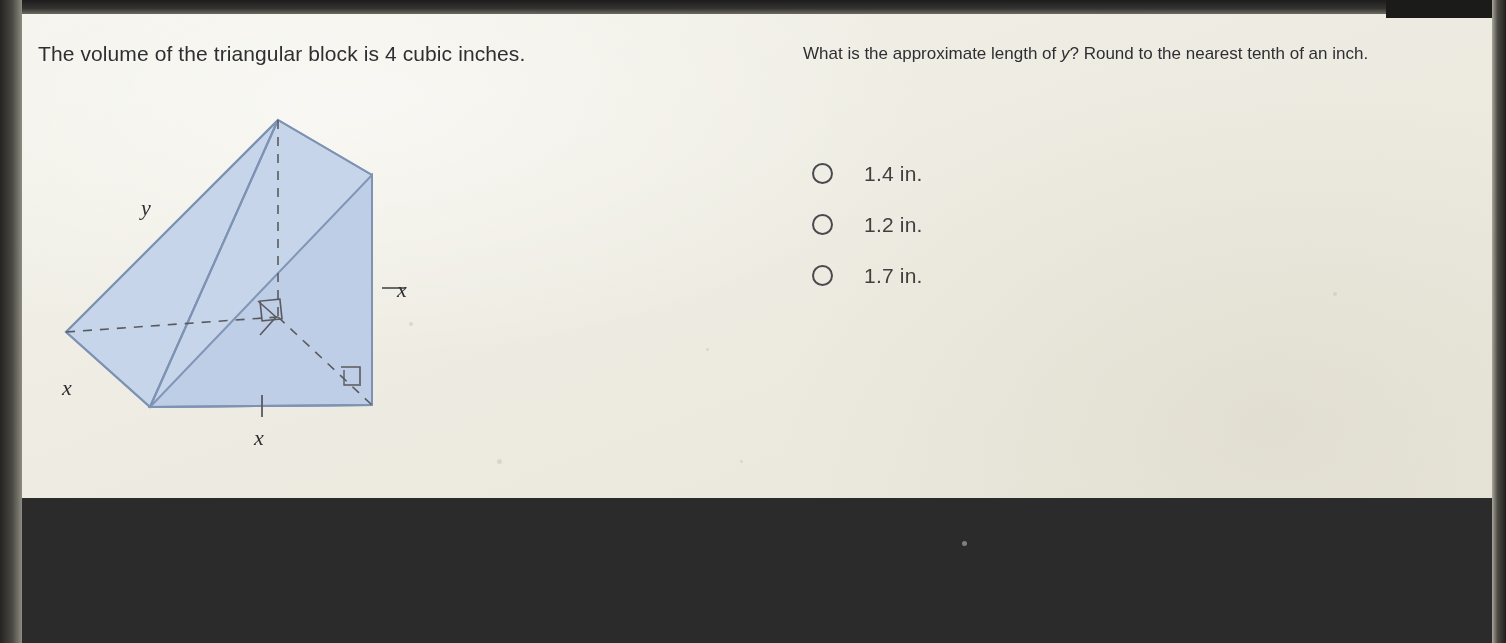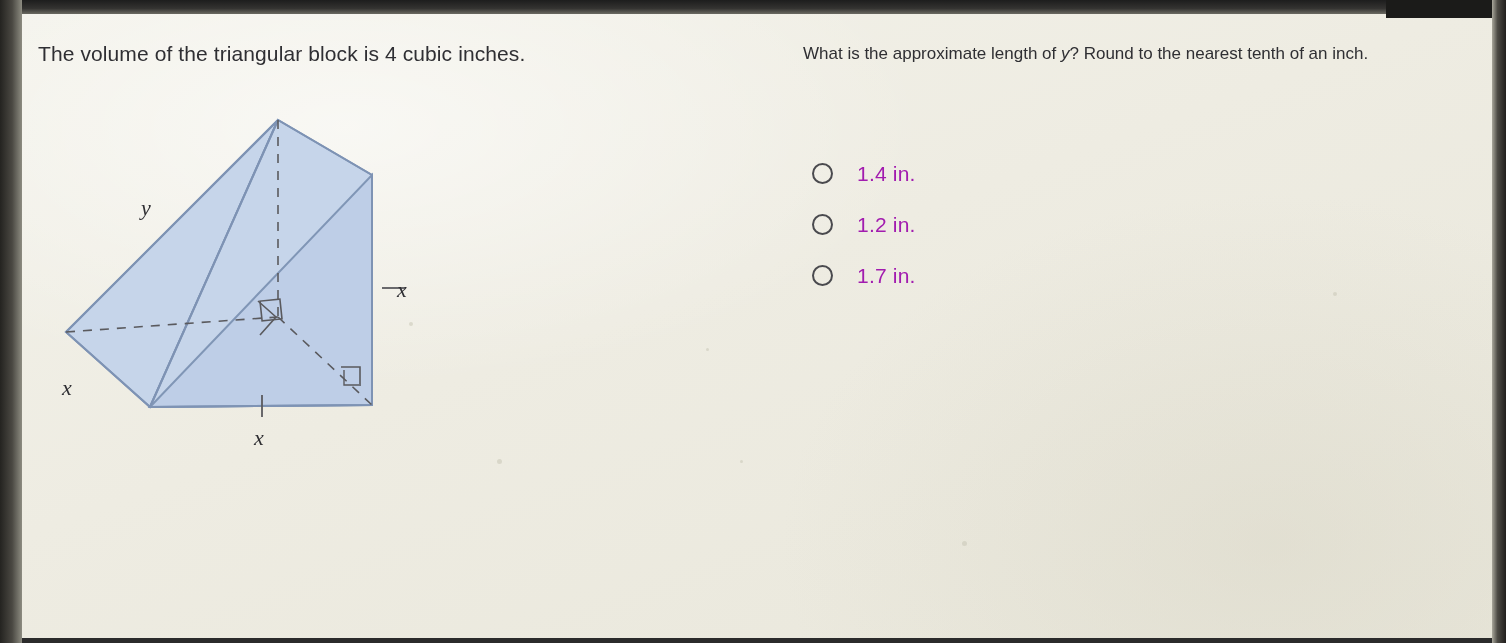--- a/index.html
+++ b/index.html
@@ -10,21 +10,21 @@
   body {
     width: 1506px;
     height: 643px;
     overflow: hidden;
     font-family: "Liberation Sans", sans-serif;
   }
 
   #page {
     position: relative;
     width: 1506px;
-    height: 638px;
+    height: 498px;
     background: #efeee6;
   }
 
   
   .edge-top {
     position: absolute;
     top: 0; left: 0;
     width: 1506px; height: 14px;
     background: linear-gradient(180deg, #1d1d1d 0%, #343331 60%, #6b6a62 100%);
   }
@@ -110,23 +110,23 @@
   }
   .radio {
     width: 17px;
     height: 17px;
     border: 2px solid #4a4a4e;
     border-radius: 50%;
     background: transparent;
     flex: 0 0 auto;
   }
   .choice-label {
-    margin-left: 24px;
+    margin-left: 31px;
     font-size: 21px;
-    color: #a21caf;
+    color: #404040;
     letter-spacing: 0.2px;
   }
 
   
   .speck {
     position: absolute;
     background: #c9c6b6;
     border-radius: 50%;
     opacity: 0.55;
   }

